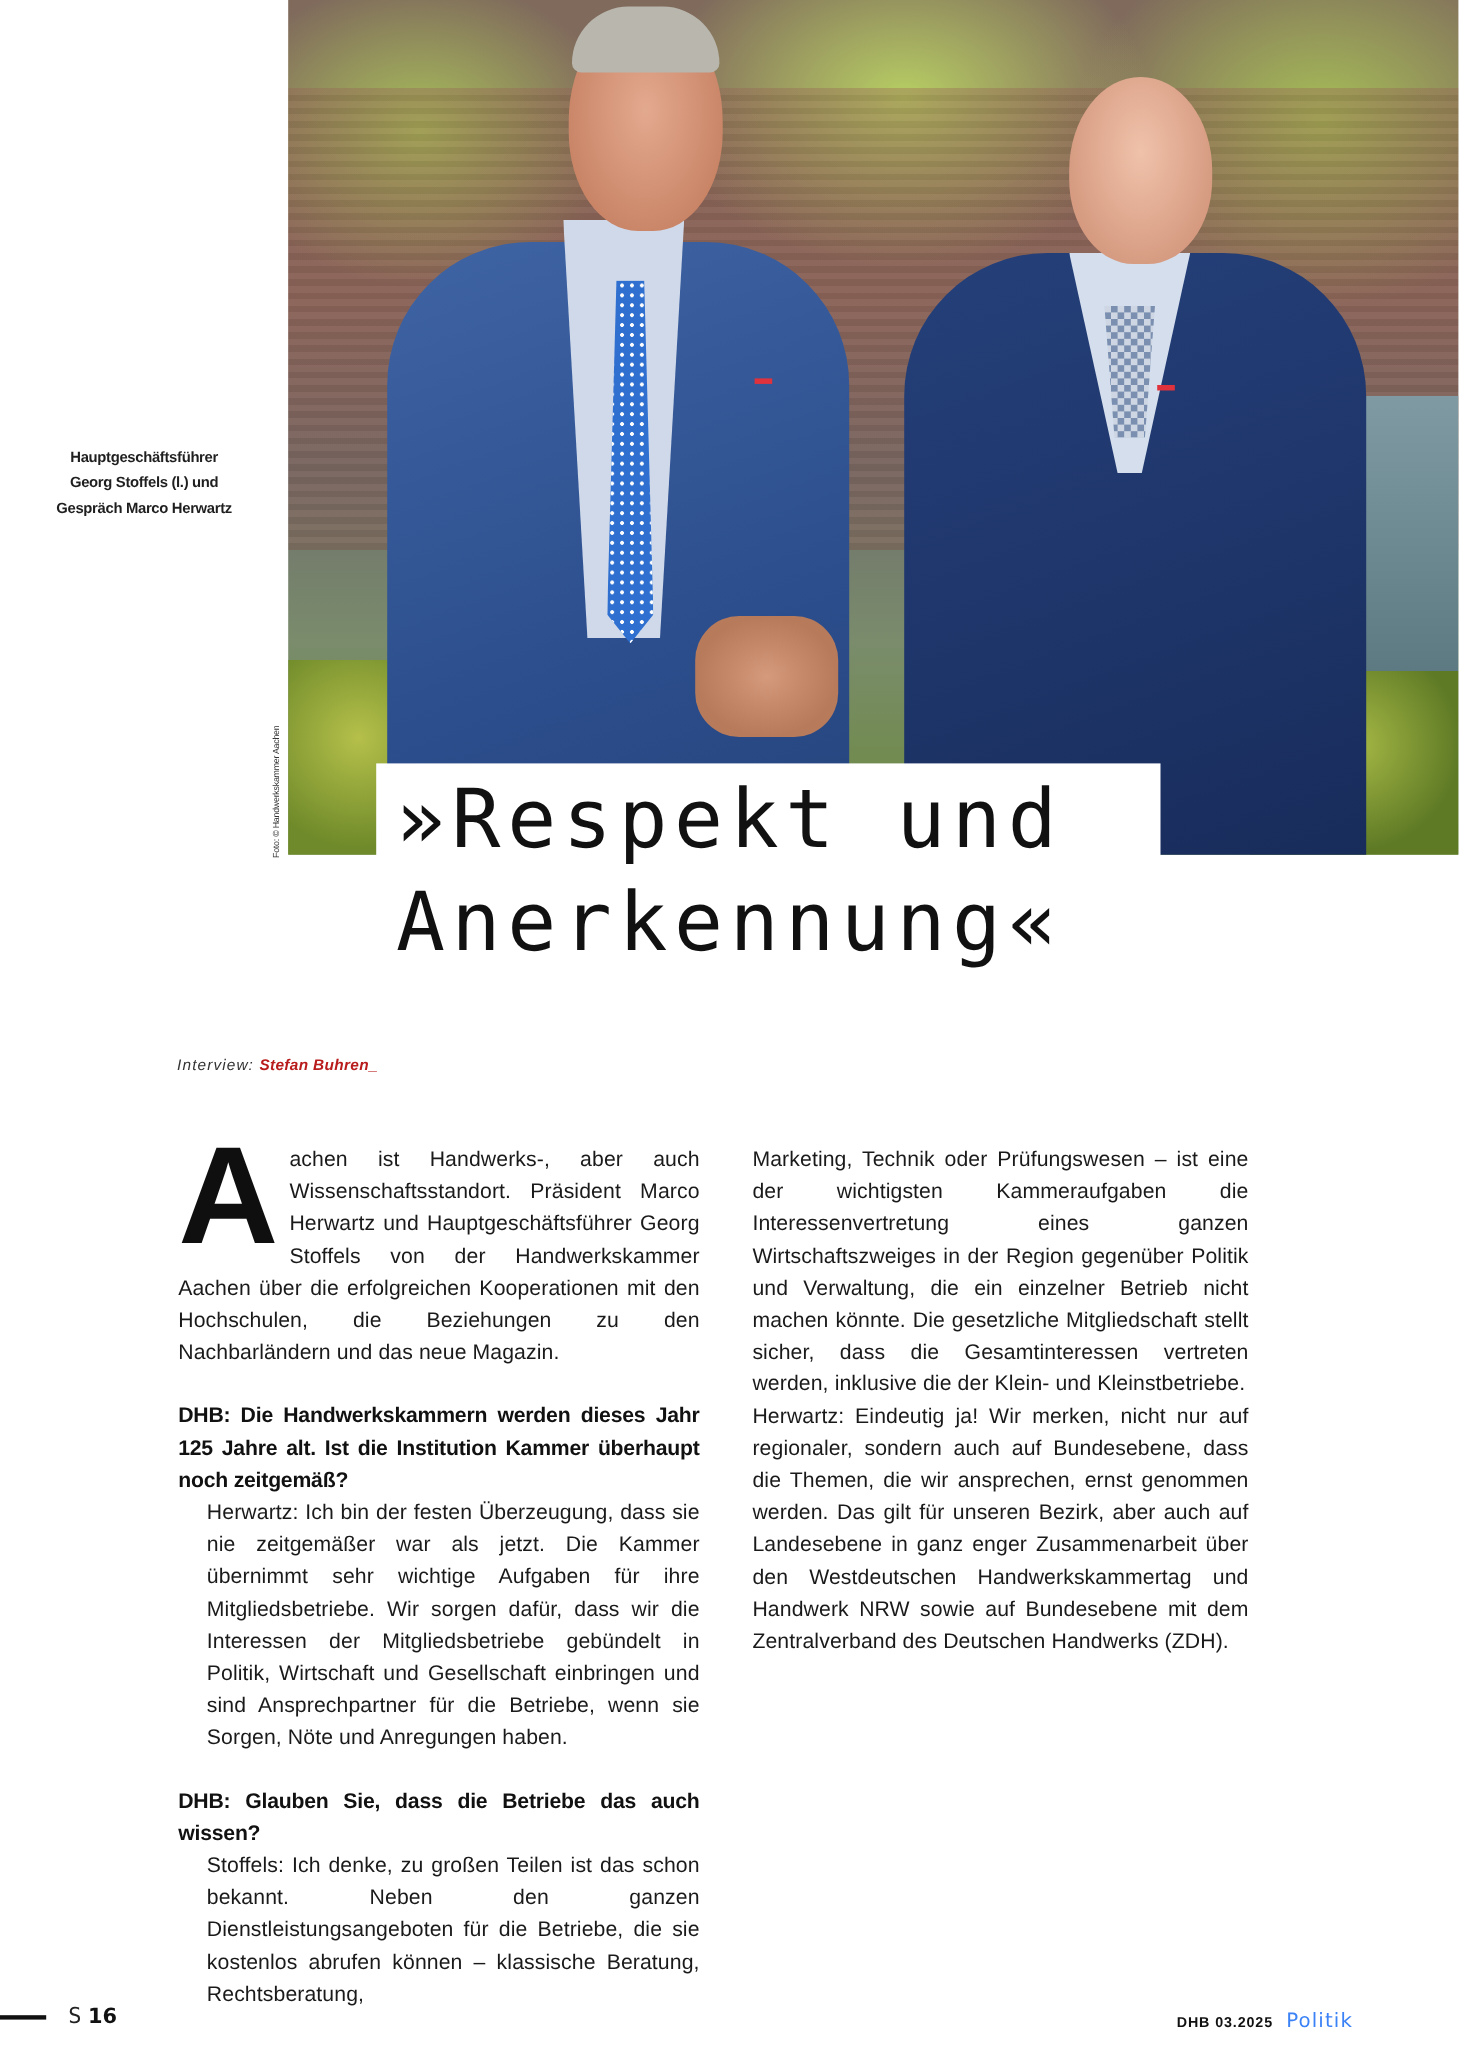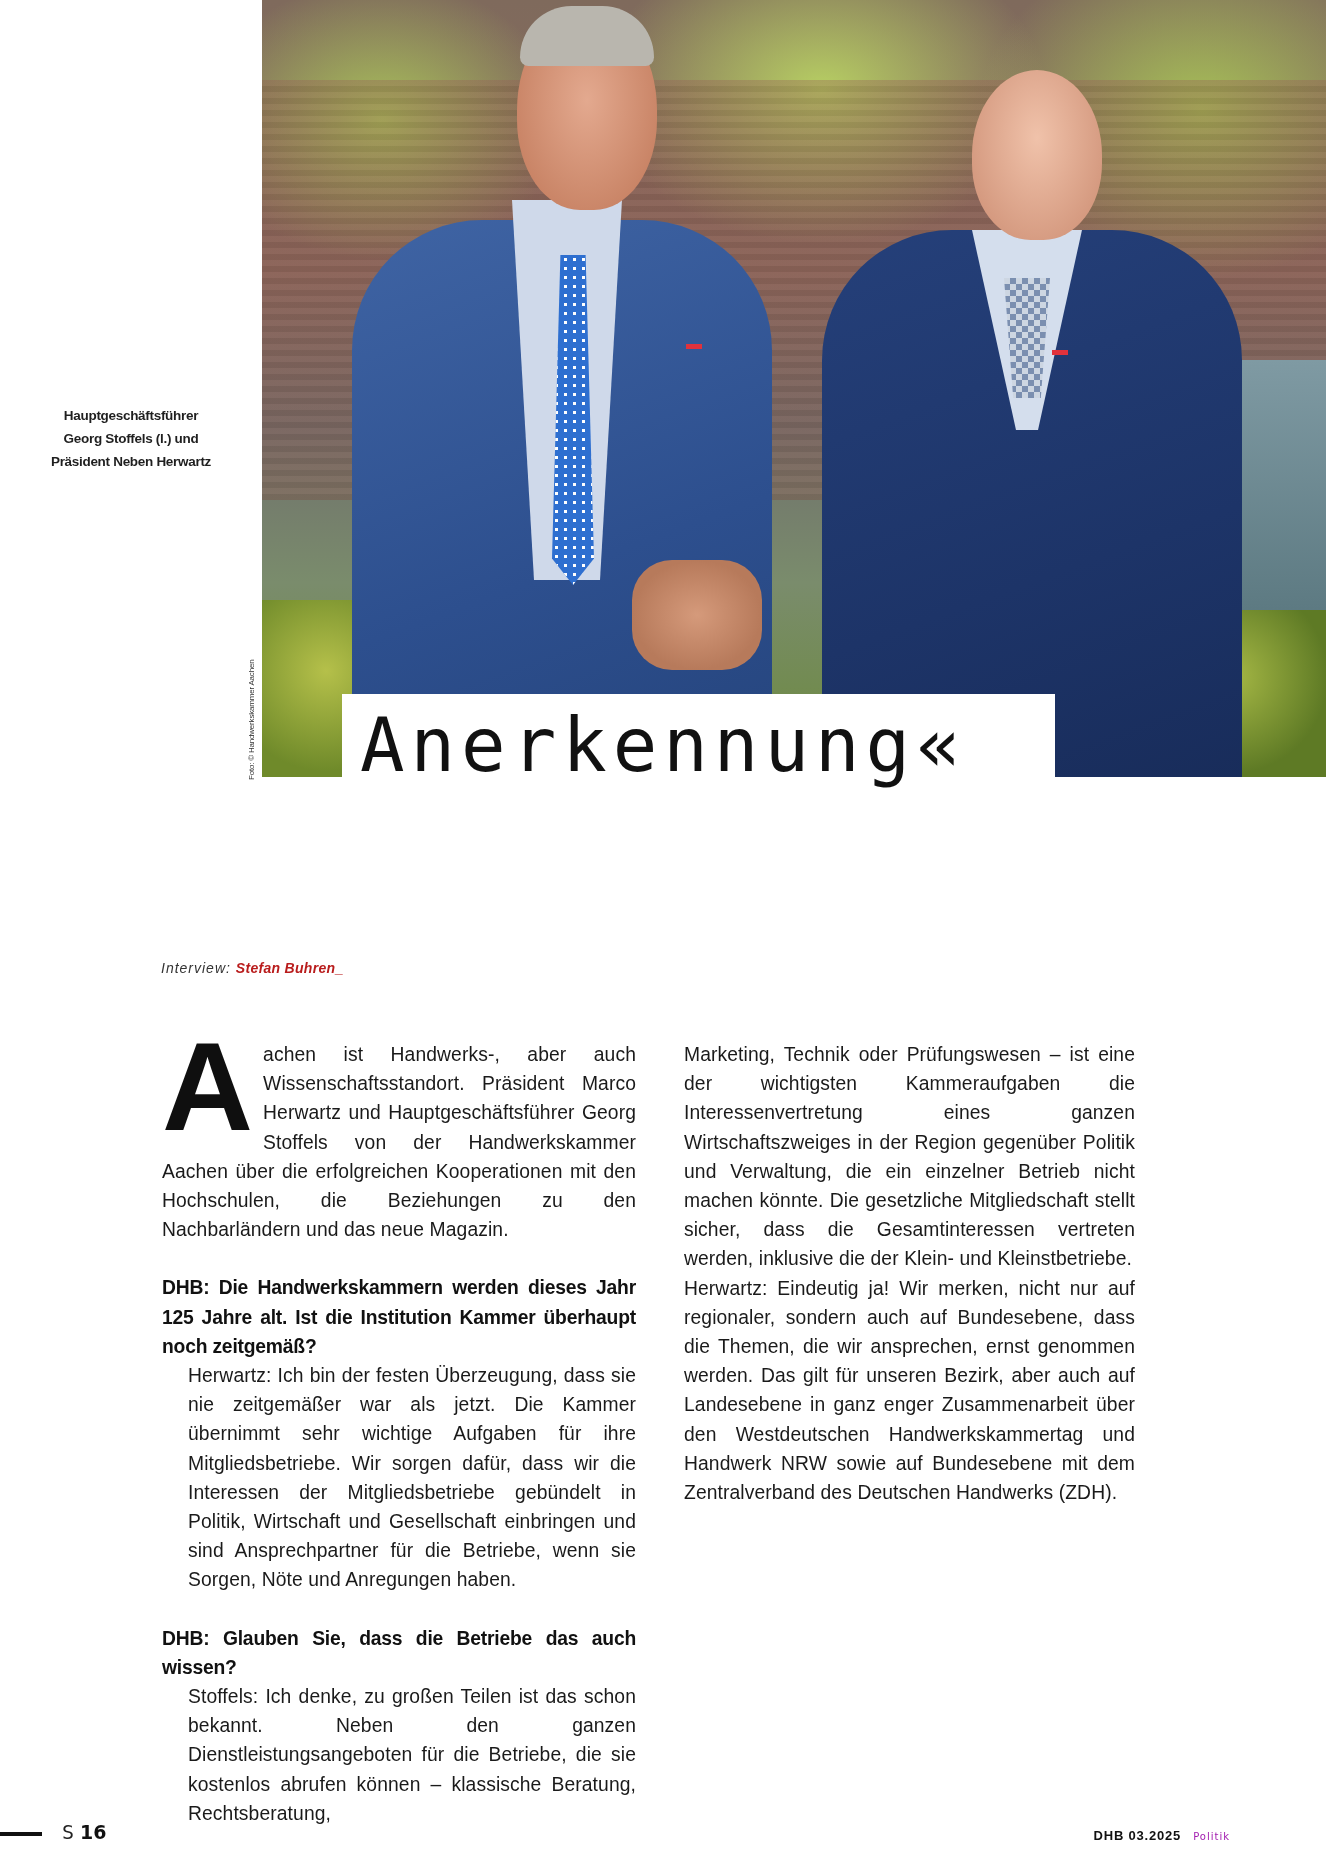--- a/index.html
+++ b/index.html
@@ -78,21 +78,21 @@
     float: left; font-family: "Liberation Sans", sans-serif; font-weight: bold;
     font-size: 126px; line-height: 90px; height: 90px; margin: 2px 10px 0 0; color: #0f0f0f;
   }
 
   
   .foot-rule { position: absolute; left: 0; top: 1832px; width: 42px; height: 4px; background: #111; }
   .foot-page { position: absolute; left: 62px; top: 1820px; font-family: "DejaVu Sans Mono", monospace; font-size: 20px; color: #222; }
   .foot-page b { font-family: "DejaVu Sans", sans-serif; font-weight: bold; font-size: 19px; margin-left: 6px; color: #111; }
   .foot-right { position: absolute; right: 96px; top: 1827px; font-size: 14px; color: #111; letter-spacing: 0.5px; }
   .foot-right b { font-family: Liberation Sans, sans-serif; font-weight: bold; font-size: 13px; letter-spacing: 0.8px; margin-top: 31px; }
-  .foot-right span.sec { margin-left: 12px; font-family: "DejaVu Sans", sans-serif; font-size: 10px; color: #a21caf; letter-spacing: 1px; }
+  .foot-right span.sec { margin-left: 12px; font-family: "DejaVu Sans", sans-serif; font-size: 18px; color: #3b82f6; letter-spacing: 1px; }
 </style>
 </head>
 <body>
 
 <div class="photo" title="Two men in blue suits standing in front of a brick building with trees">
   <div class="brick"></div>
   <div class="water"></div>
   <div class="hedge-left"></div>
   <div class="hedge-right"></div>
   <div class="p1-body"></div>
@@ -105,26 +105,27 @@
   <div class="p2-body"></div>
   <div class="p2-shirt"></div>
   <div class="p2-tie"></div>
   <div class="p2-head"></div>
   <div class="pin" style="left:790px;top:350px;"></div>
 </div>
 
 <div class="caption">
   <span>Hauptgeschäftsführer</span>
   <span>Georg Stoffels (l.) und</span>
-  <span>Präsident Neben Herwartz</span>
+  <span>Gespräch Marco Herwartz</span>
 </div>
 <div class="credit">Foto: © Handwerkskammer Aachen</div>
 
 <div class="title-box-1"></div>
 <h1 class="headline">
+  <span>»Respekt und</span>
   <span>Anerkennung«</span>
 </h1>
 
 <div class="byline">
   <span>Interview:</span>
   <b>Stefan Buhren_</b>
 </div>
 
 <div class="col col-1">
   <p class="lede">

